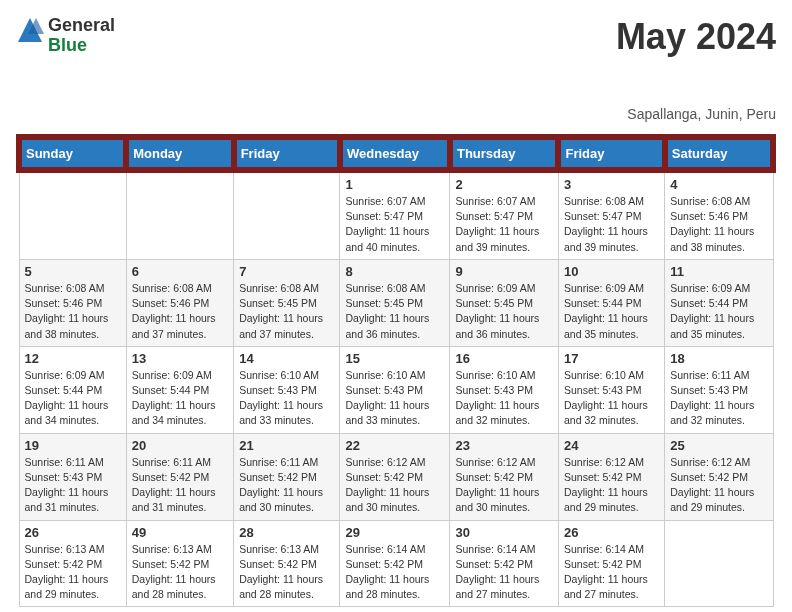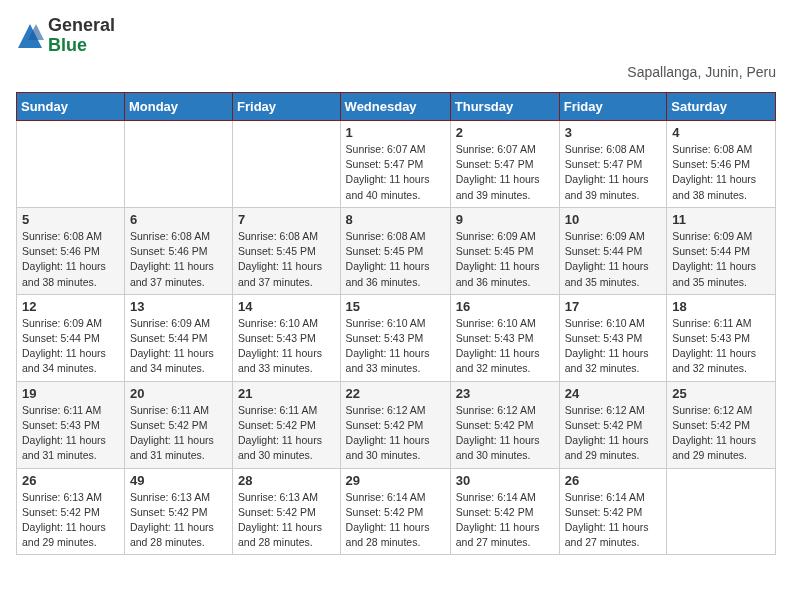--- a/index.html
+++ b/index.html
@@ -11,21 +11,20 @@
       padding: 16px;
     }
     .header {
       display: flex;
       justify-content: space-between;
       align-items: flex-start;
       margin-bottom: 12px;
     }
     .logo {
       display: flex;
-      align-items: center;
     }
     .logo-text {
       display: flex;
       flex-direction: column;
       line-height: 1.1;
     }
     .logo-general {
       font-size: 18px;
       font-weight: bold;
       color: #333;
@@ -58,21 +57,21 @@
       border-collapse: collapse;
       font-size: 11px;
     }
     .calendar thead tr th {
       background-color: #2a7abf;
       color: #fff;
       padding: 6px 4px;
       text-align: left;
       font-size: 13px;
       font-weight: bold;
-      border: 1px solid #7f1d1d;
+      border: 6px solid #7f1d1d;
     }
     .calendar tbody tr td {
       border: 1px solid #ccc;
       vertical-align: top;
       padding: 4px 5px;
       width: 113px;
       min-height: 80px;
       color: #333;
       background: #fff;
     }
@@ -102,20 +101,21 @@
     <svg class="logo-icon" viewBox="0 0 28 28">
       <polygon points="14,2 26,26 2,26" fill="#2a7abf"></polygon>
       <polygon points="20,2 28,18 12,18" fill="#1a5a9f" opacity="0.6"></polygon>
     </svg>
     <div class="logo-text">
       <span class="logo-general">General</span>
       <span class="logo-blue">Blue</span>
     </div>
   </div>
   <div class="title-block">
+    <div class="title-month">May 2024</div>
     <div class="title-location">Sapallanga, Junin, Peru</div>
   </div>
 </div>
 
 <table class="calendar">
   <thead>
     <tr>
     <th>Sunday</th>
         <th>Monday</th>
         <th>Friday</th>

